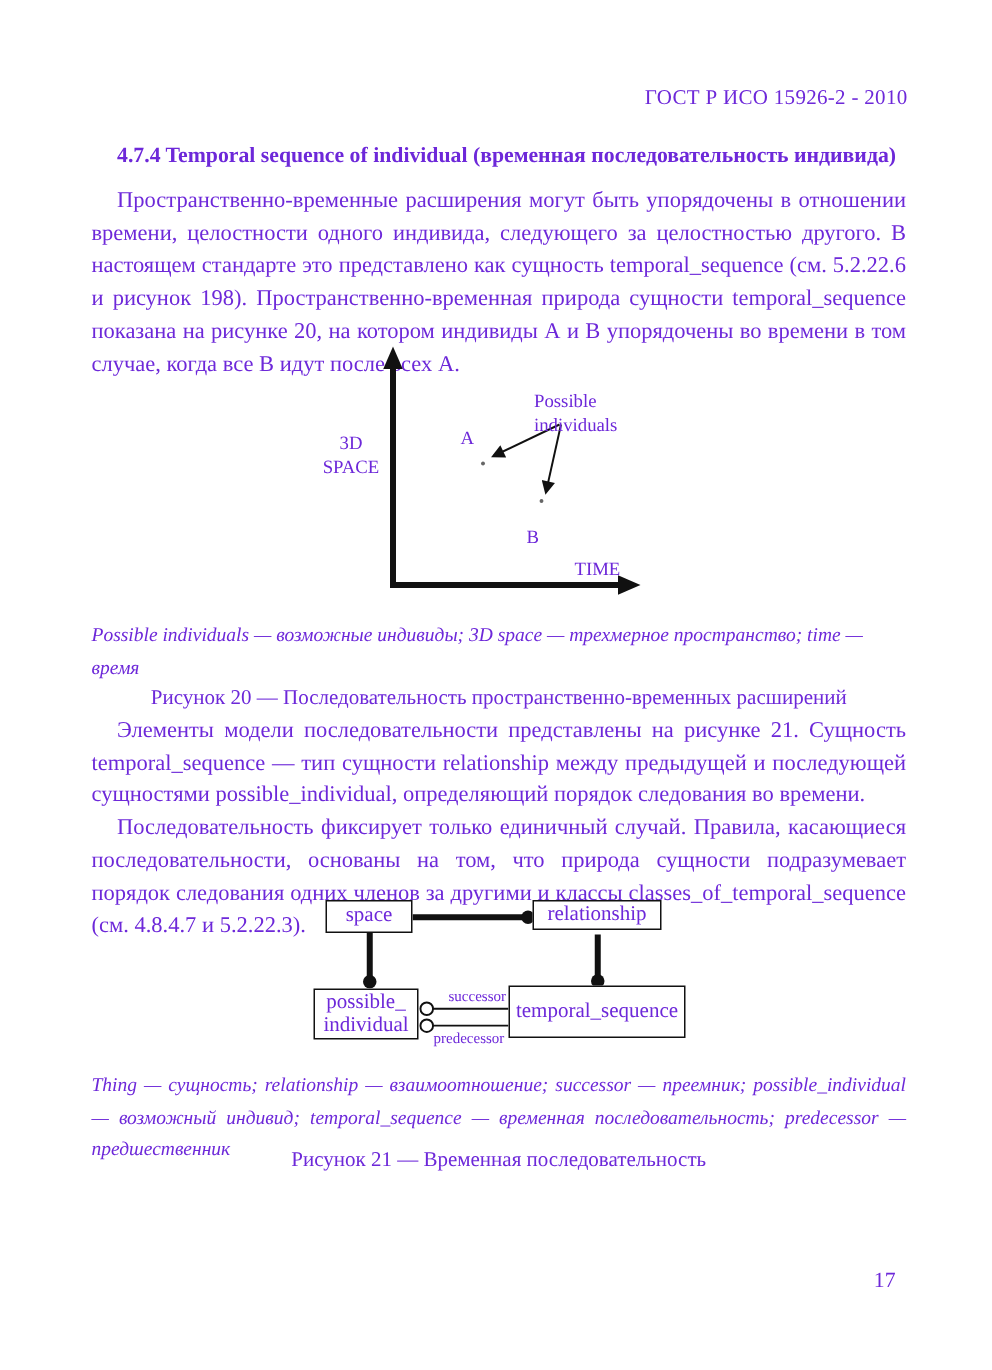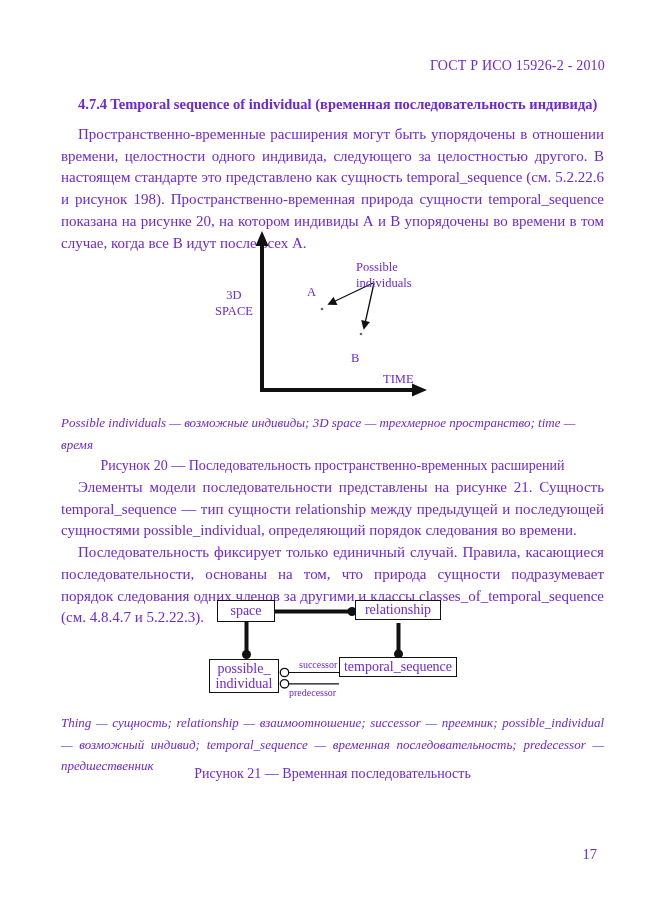--- a/index.html
+++ b/index.html
@@ -55,21 +55,21 @@
   .fig21 svg { position: absolute; left: 0; top: 0; }
   .box {
     position: absolute; box-sizing: border-box;
     border: 1.5px solid #111; background: #ffffff;
     display: flex; align-items: center; justify-content: center;
     font-size: 14px; text-align: center;
   }
   .box-thing { left: 217px; top: 2px;  width: 58px;  height: 22px; }
   .box-rel   { left: 355px; top: 2px;  width: 86px;  height: 20px; }
   .box-pi    { left: 209px; top: 61px; width: 70px;  height: 34px; flex-direction: column; line-height: 15px; }
-  .box-ts    { left: 339px; top: 59px; width: 118px; height: 20px; }
+  .box-ts    { left: 339px; top: 59px; width: 118px; height: 35px; }
   .rel-lbl { position: absolute; font-size: 10px; white-space: nowrap; }
   .lbl-succ { left: 299px; top: 61px; }
   .lbl-pred { left: 289px; top: 89px; }
 
   .example {
     position: absolute; top: 796px; left: 61px; width: 543px;
     margin: 0; font-size: 13.5px; line-height: 15.3px;
     font-weight: bold; font-style: italic;
     text-align: justify; text-indent: 17px;
   }

